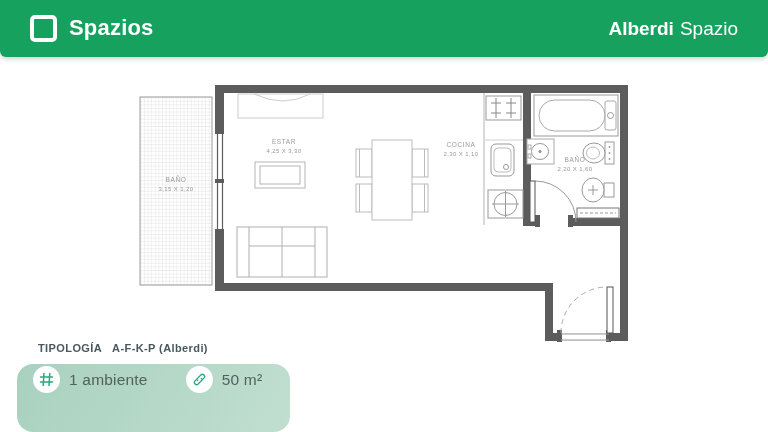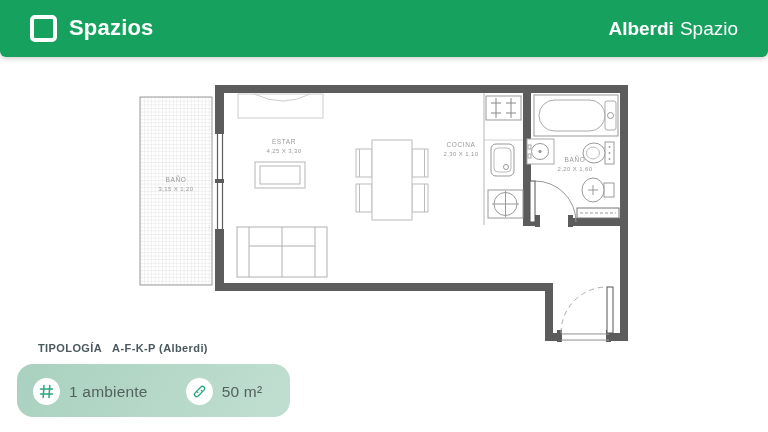--- a/index.html
+++ b/index.html
@@ -24,25 +24,25 @@
   .plan-svg{position:absolute;left:0;top:0;z-index:1;}
   .room-name{fill:#9a9a9a;font-size:6.5px;letter-spacing:.6px;text-anchor:middle;font-family:"Liberation Sans",sans-serif;}
   .room-dims{fill:#9a9a9a;font-size:6px;letter-spacing:.4px;text-anchor:middle;font-family:"Liberation Sans",sans-serif;}
   
   .typology{
     position:absolute;left:38px;top:342px;z-index:4;
     font-size:11px;font-weight:700;color:#49585D;letter-spacing:.4px;
   }
   .typology .t-word{margin-right:10px;}
   .stat-card{
-    position:absolute;left:17px;top:364px;width:273px;height:53px;z-index:4;
+    position:absolute;left:17px;top:364px;width:273px;height:68px;z-index:4;
     border-radius:16px;
     background:linear-gradient(120deg,#a9d1bf 0%,#b7d9c9 60%,#c1dfd1 100%);
     display:flex;align-items:flex-start;gap:38px;
-    padding:14px 16px;box-sizing:border-box;
+    padding:2px 16px;box-sizing:border-box;
   }
   .stat{display:flex;align-items:center;gap:9px;}
   .stat-icon{
     width:27px;height:27px;border-radius:50%;background:#fff;
     display:flex;align-items:center;justify-content:center;flex:0 0 auto;
   }
   .stat-value{font-size:15.5px;color:#53625F;font-weight:500;letter-spacing:.2px;}
 </style>
 </head>
 <body>

